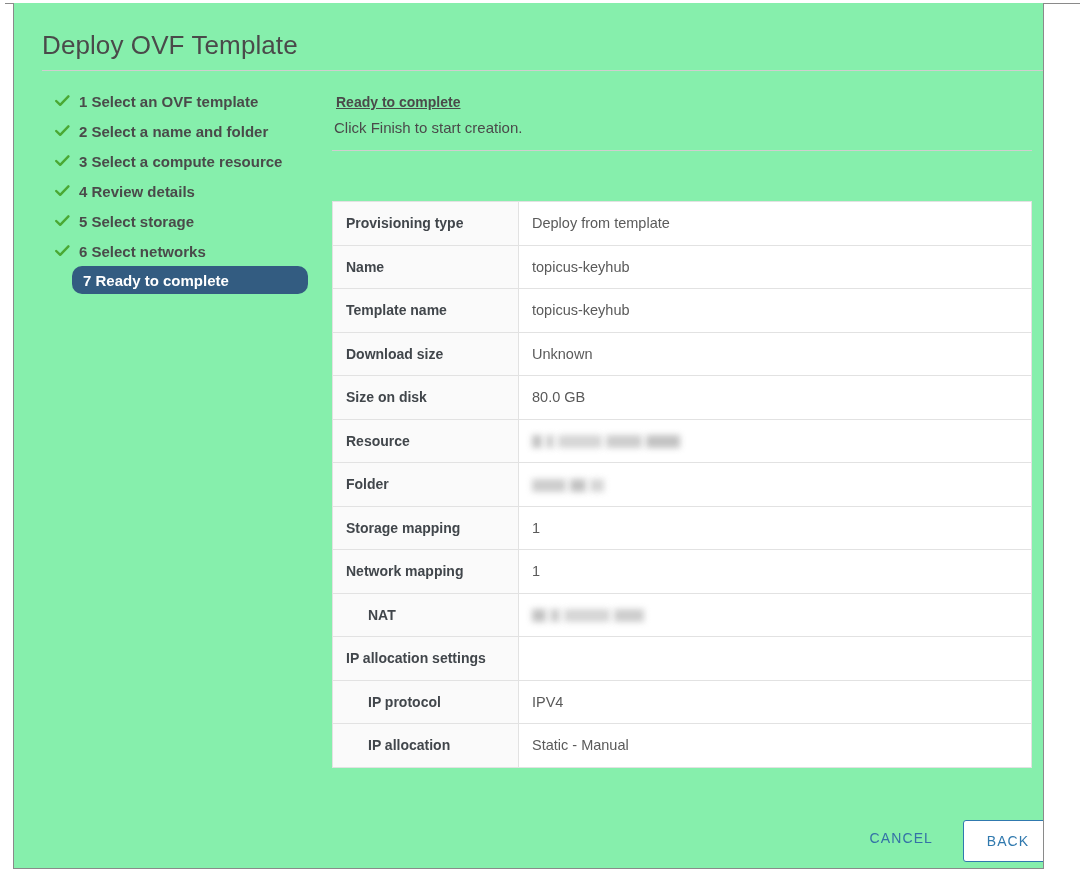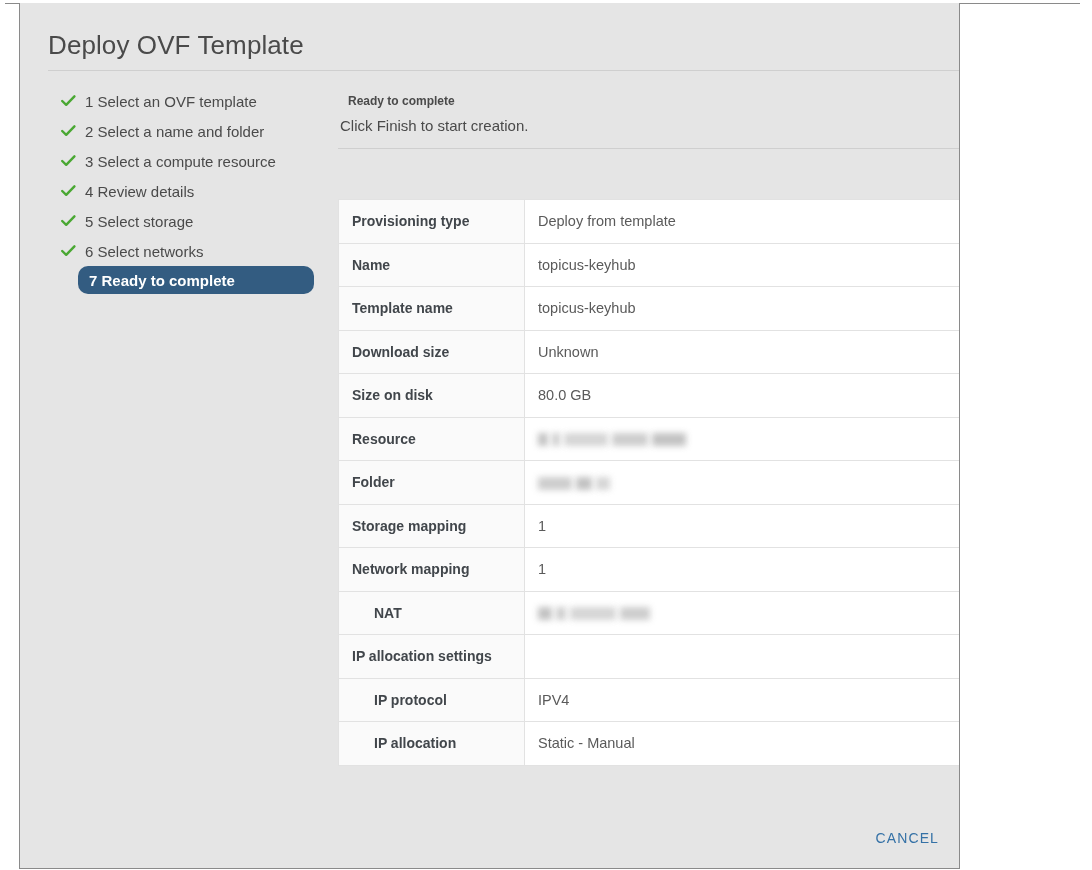--- a/index.html
+++ b/index.html
@@ -12,25 +12,25 @@
     width: 1092px;
     height: 870px;
     overflow: hidden;
     font-family: "Liberation Sans", sans-serif;
     -webkit-font-smoothing: antialiased;
   }
 
   
   .dialog {
     position: absolute;
-    left: 19px;
+    left: 13px;
     top: 3px;
-    width: 941px;
+    width: 1031px;
     height: 866px;
-    background: #e5e5e5;
+    background: #86efac;
     border: 1px solid #8a8a8a;
     border-top: none;
     box-sizing: border-box;
     overflow: hidden;
   }
   .dialog-topline {
     position: absolute;
     left: 5px;
     top: 3px;
     width: 1075px;
@@ -86,20 +86,21 @@
     display: flex;
     align-items: center;
     justify-content: flex-start;
     margin-right: 4px;
   }
   .step .check svg { display: block; }
   .step .step-label {
     font-size: 15px;
     color: #4a4a4a;
     white-space: nowrap;
+    font-weight: bold;
   }
   .step.active {
     margin-left: 25px;
     width: 236px;
     height: 28px;
     background: #335c81;
     border-radius: 10px;
     padding-left: 11px;
   }
   .step.active .step-label {
@@ -110,24 +111,25 @@
   
   .content {
     position: absolute;
     left: 318px;
     top: 76px;
     width: 718px;
     height: 734px;
     overflow: hidden;
   }
   .content-heading {
-    font-size: 12px;
+    font-size: 14px;
     font-weight: bold;
     color: #4a4a4a;
-    margin: 15px 0 0 10px;
+    margin: 15px 0 0 4px;
+    text-decoration: underline;
   }
   .content-sub {
     font-size: 15px;
     color: #4a4a4a;
     margin: 9px 0 8px 2px;
   }
   .content-rule {
     margin-top: 14px;
     width: 700px;
     height: 1px;

